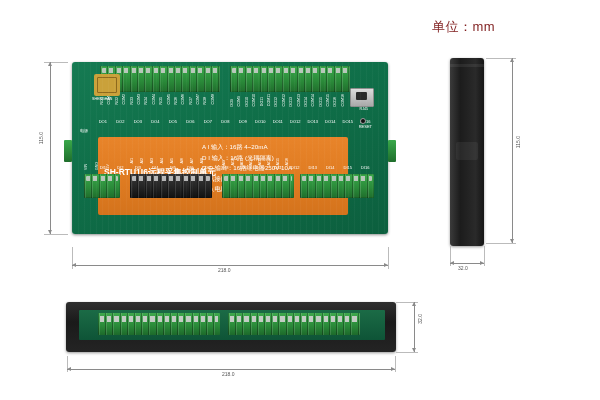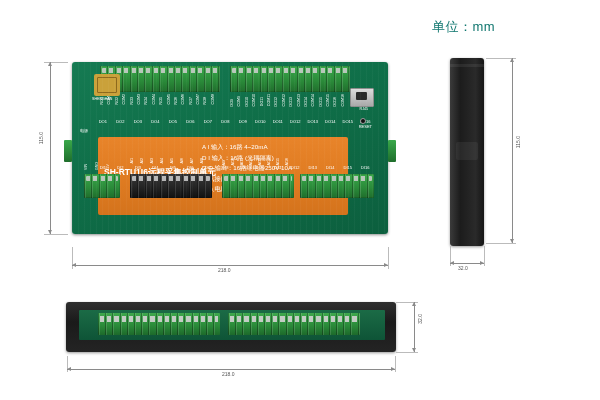--- a/index.html
+++ b/index.html
@@ -12,21 +12,21 @@
     height: 400px;
     position: relative;
     font-family: "Liberation Sans", sans-serif;
     overflow: hidden;
   }
   .unit-label {
     position: absolute;
     left: 432px;
     top: 18px;
     font-size: 13px;
-    color: #0f766e;
+    color: #7f1d1d;
     letter-spacing: 0.5px;
   }
 
   
   .board-top {
     position: absolute;
     left: 60px;
     top: 52px;
     width: 340px;
     height: 195px;

